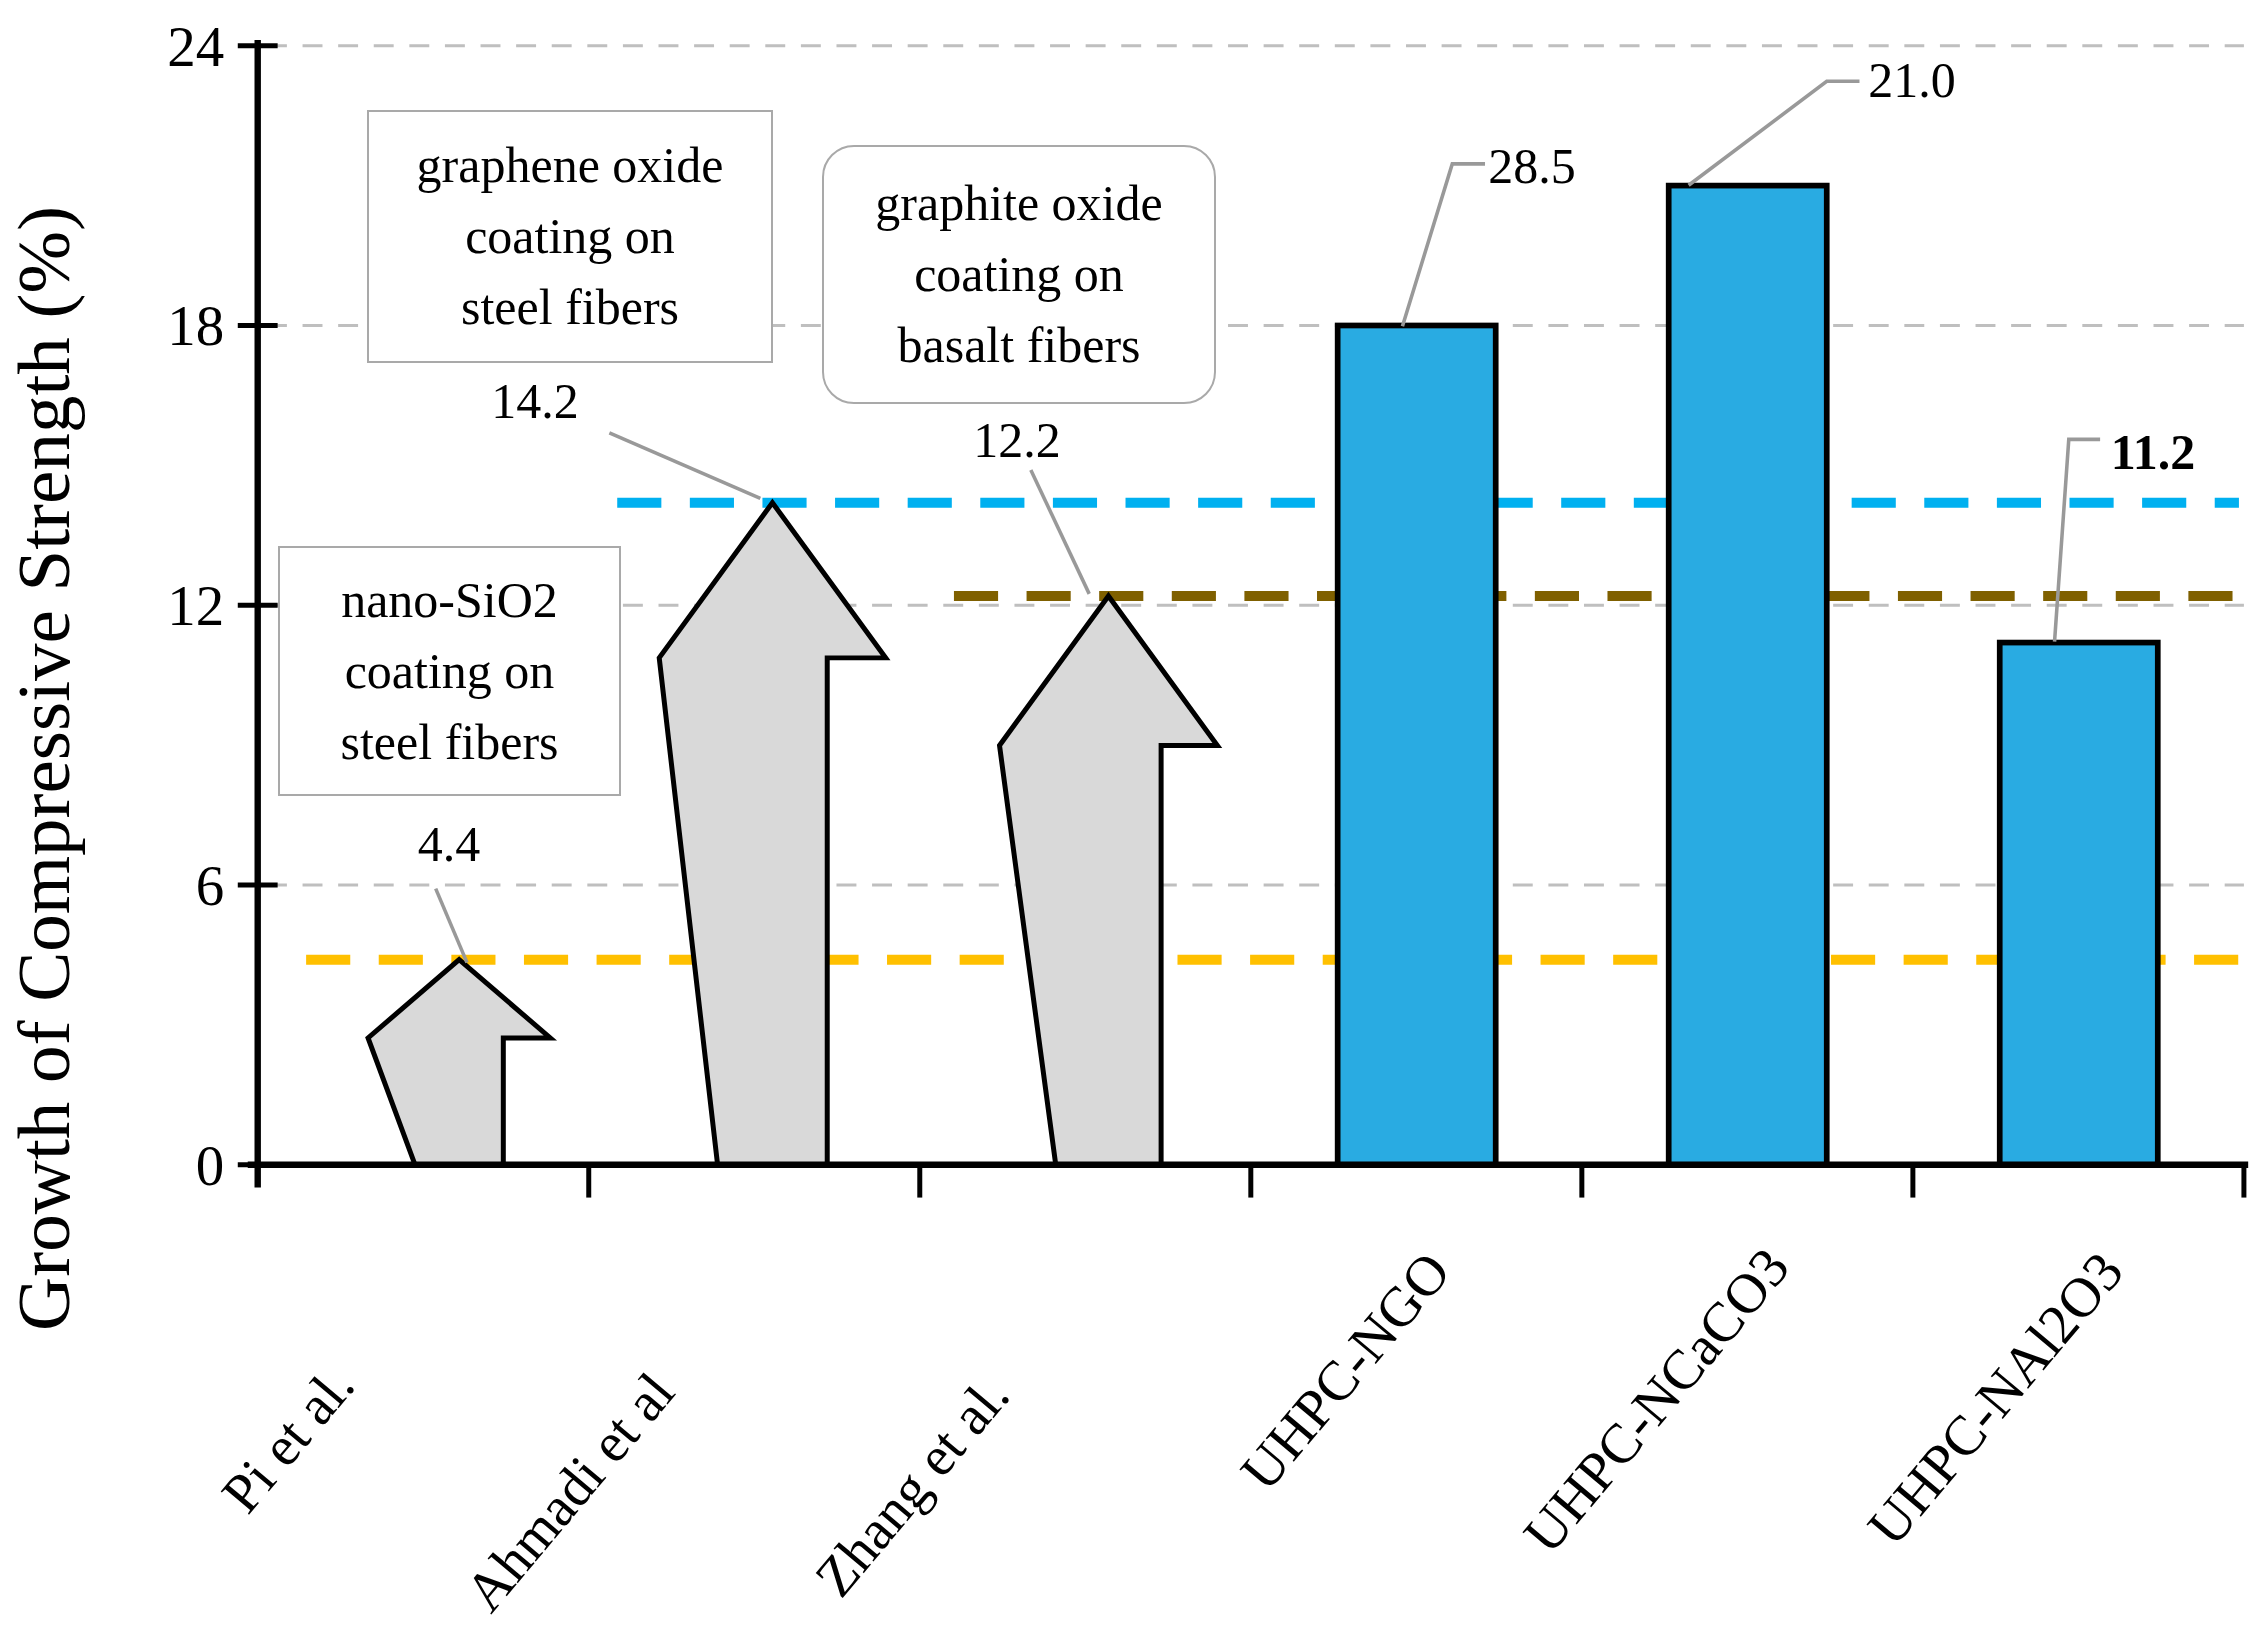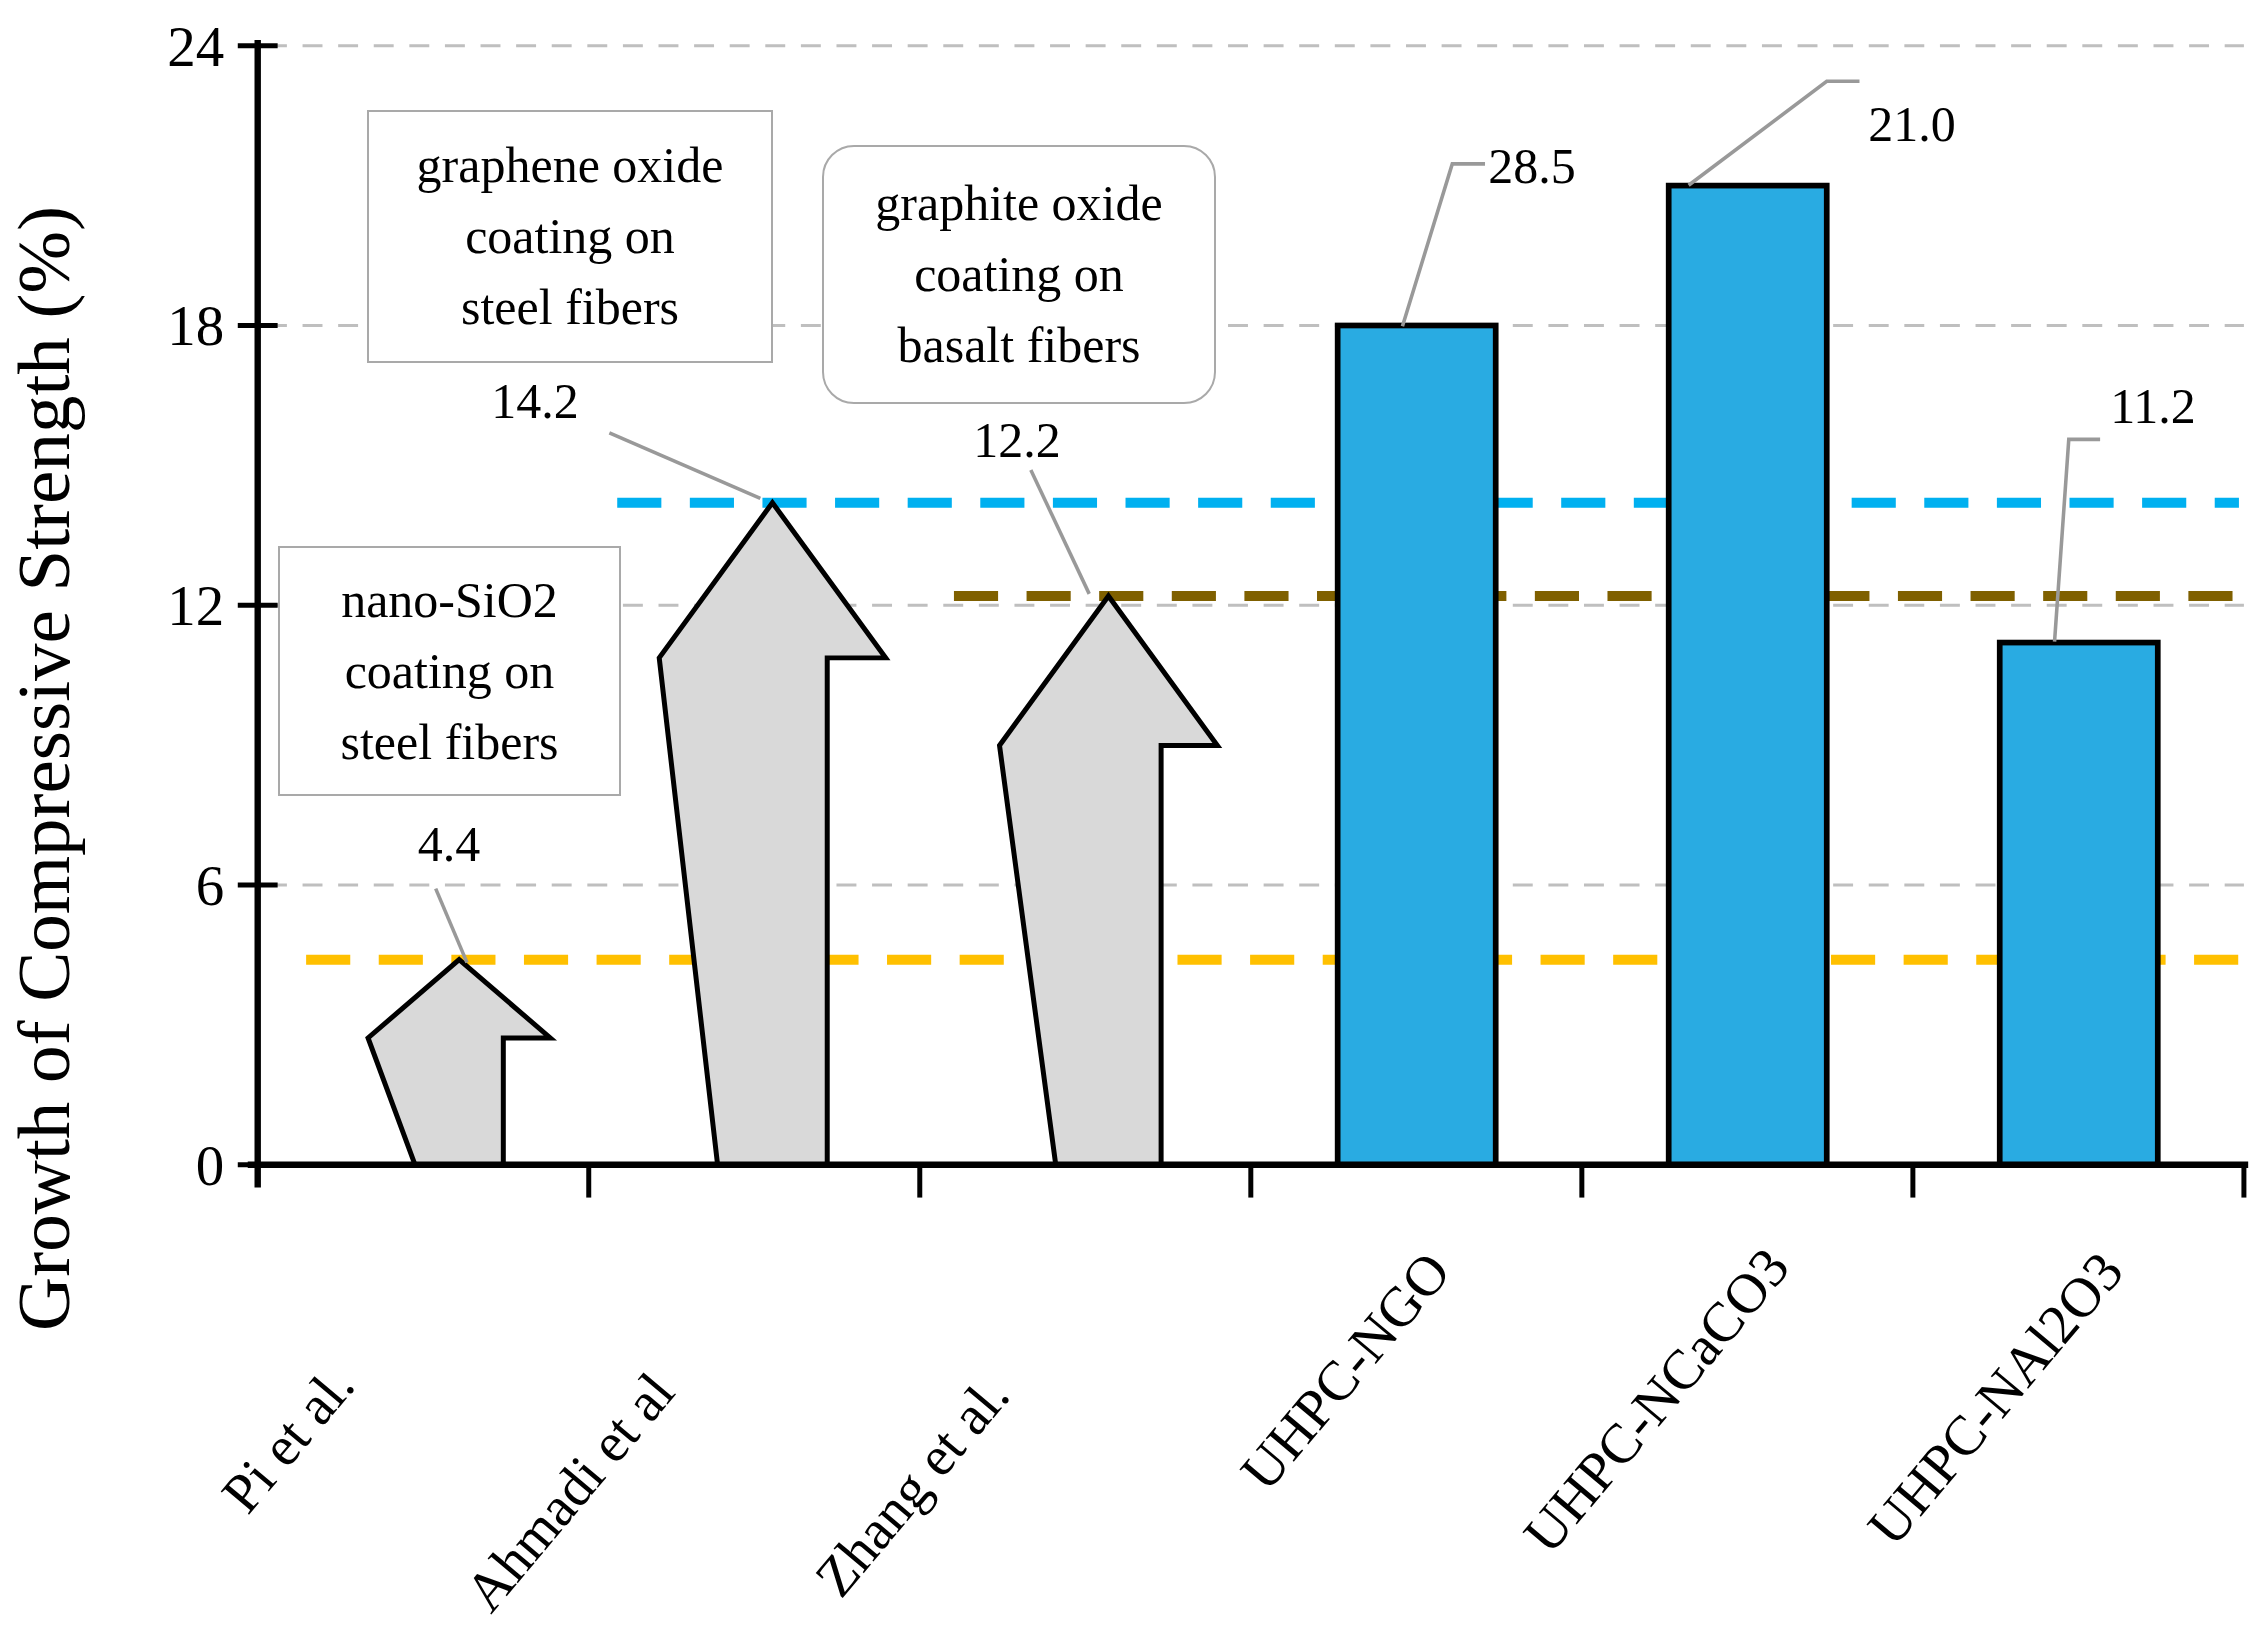--- a/index.html
+++ b/index.html
@@ -85,22 +85,22 @@
   <div class="ann" id="ann1">graphene oxide
 coating on
 steel fibers</div>
   <div class="ann" id="ann2">graphite oxide
 coating on
 basalt fibers</div>
 <div class="vlabel" style="left: 449px; top: 844px;">4.4</div>
     <div class="vlabel" style="left: 535px; top: 401px;">14.2</div>
     <div class="vlabel" style="left: 1017px; top: 440px; font-family: Liberation Serif, serif;">12.2</div>
     <div class="vlabel" style="left: 1532px; top: 166px;">28.5</div>
-    <div class="vlabel" style="left: 1912px; top: 80px; margin-top: 44px;">21.0</div>
-    <div class="vlabel" style="left: 2153px; top: 406px;">11.2</div>
+    <div class="vlabel" style="left: 1912px; top: 80px;">21.0</div>
+    <div class="vlabel" style="left: 2153px; top: 452px; font-weight: bold;">11.2</div>
     <div class="xlabel" style="left: -267px; top: 1353px;">Pi et al.</div>
     <div class="xlabel" style="left: 53px; top: 1360px;">Ahmadi et al</div>
     <div class="xlabel" style="left: 388px; top: 1363px;">Zhang et al.</div>
     <div class="xlabel" style="left: 829px; top: 1239px;">UHPC-NGO</div>
     <div class="xlabel" style="left: 1168px; top: 1235px;">UHPC-NCaCO3</div>
     <div class="xlabel" style="left: 1502px; top: 1239px;">UHPC-NAl2O3</div>
   </div>
 
 
 </body></html>

